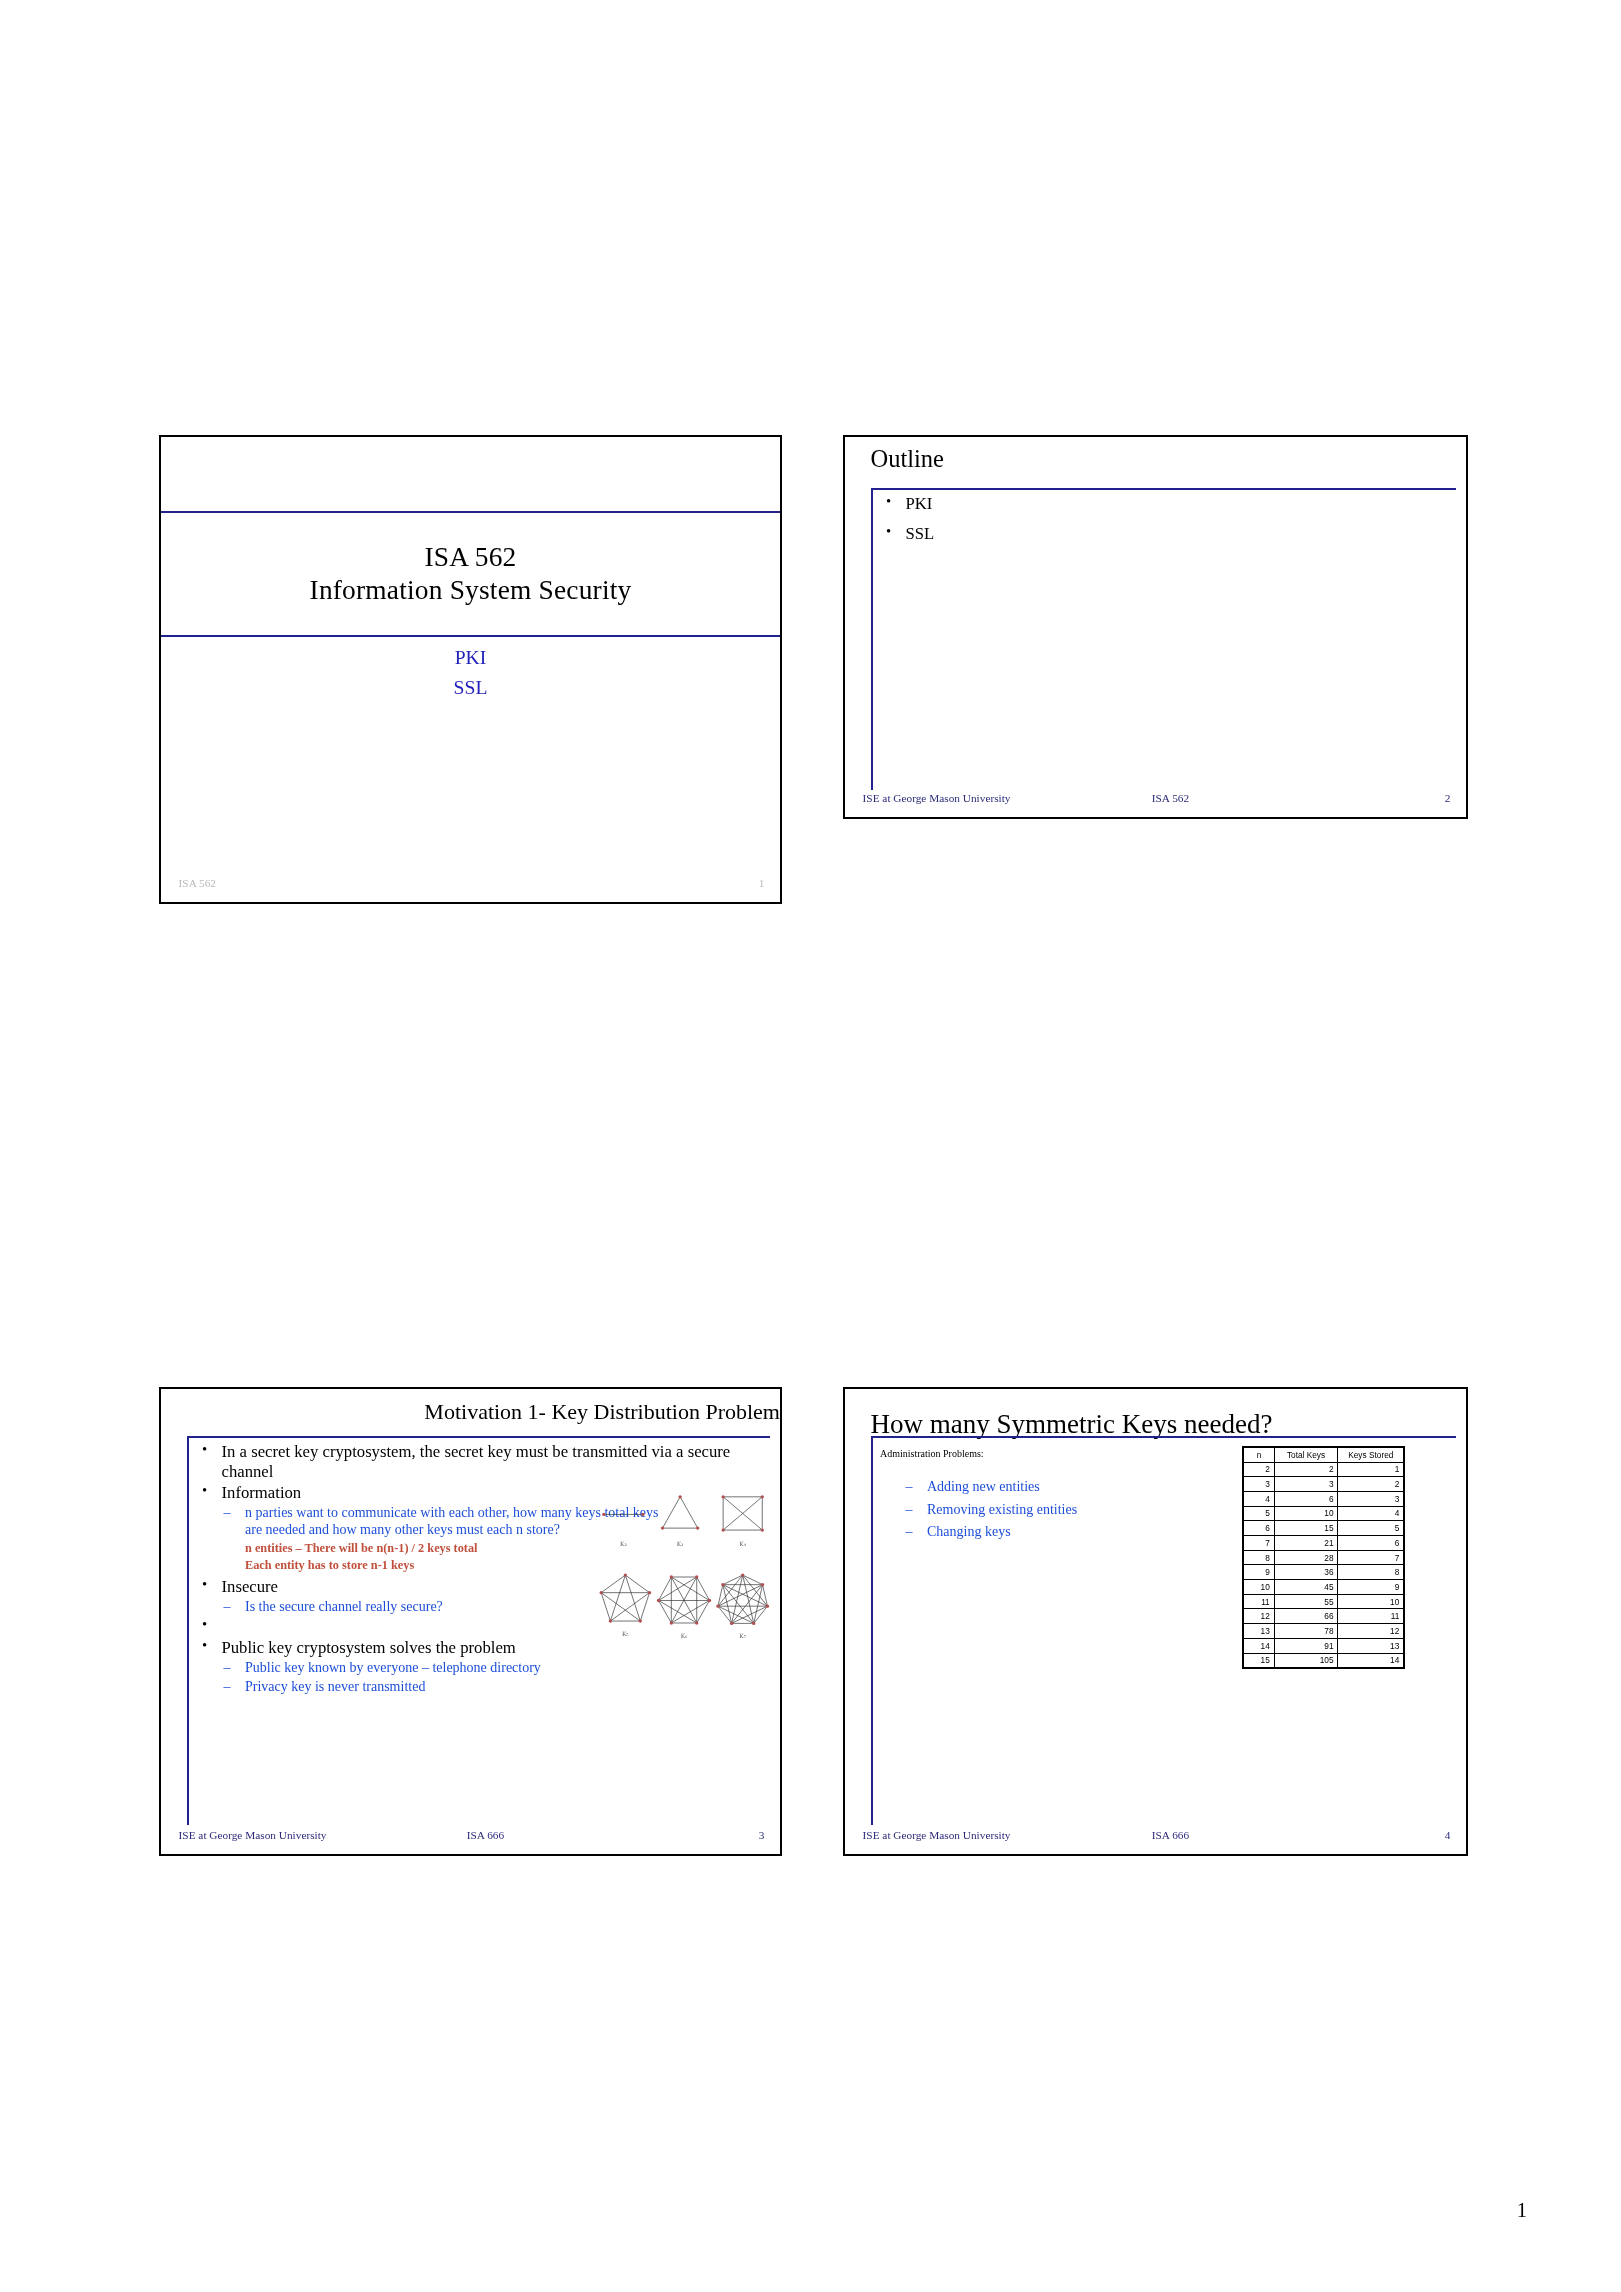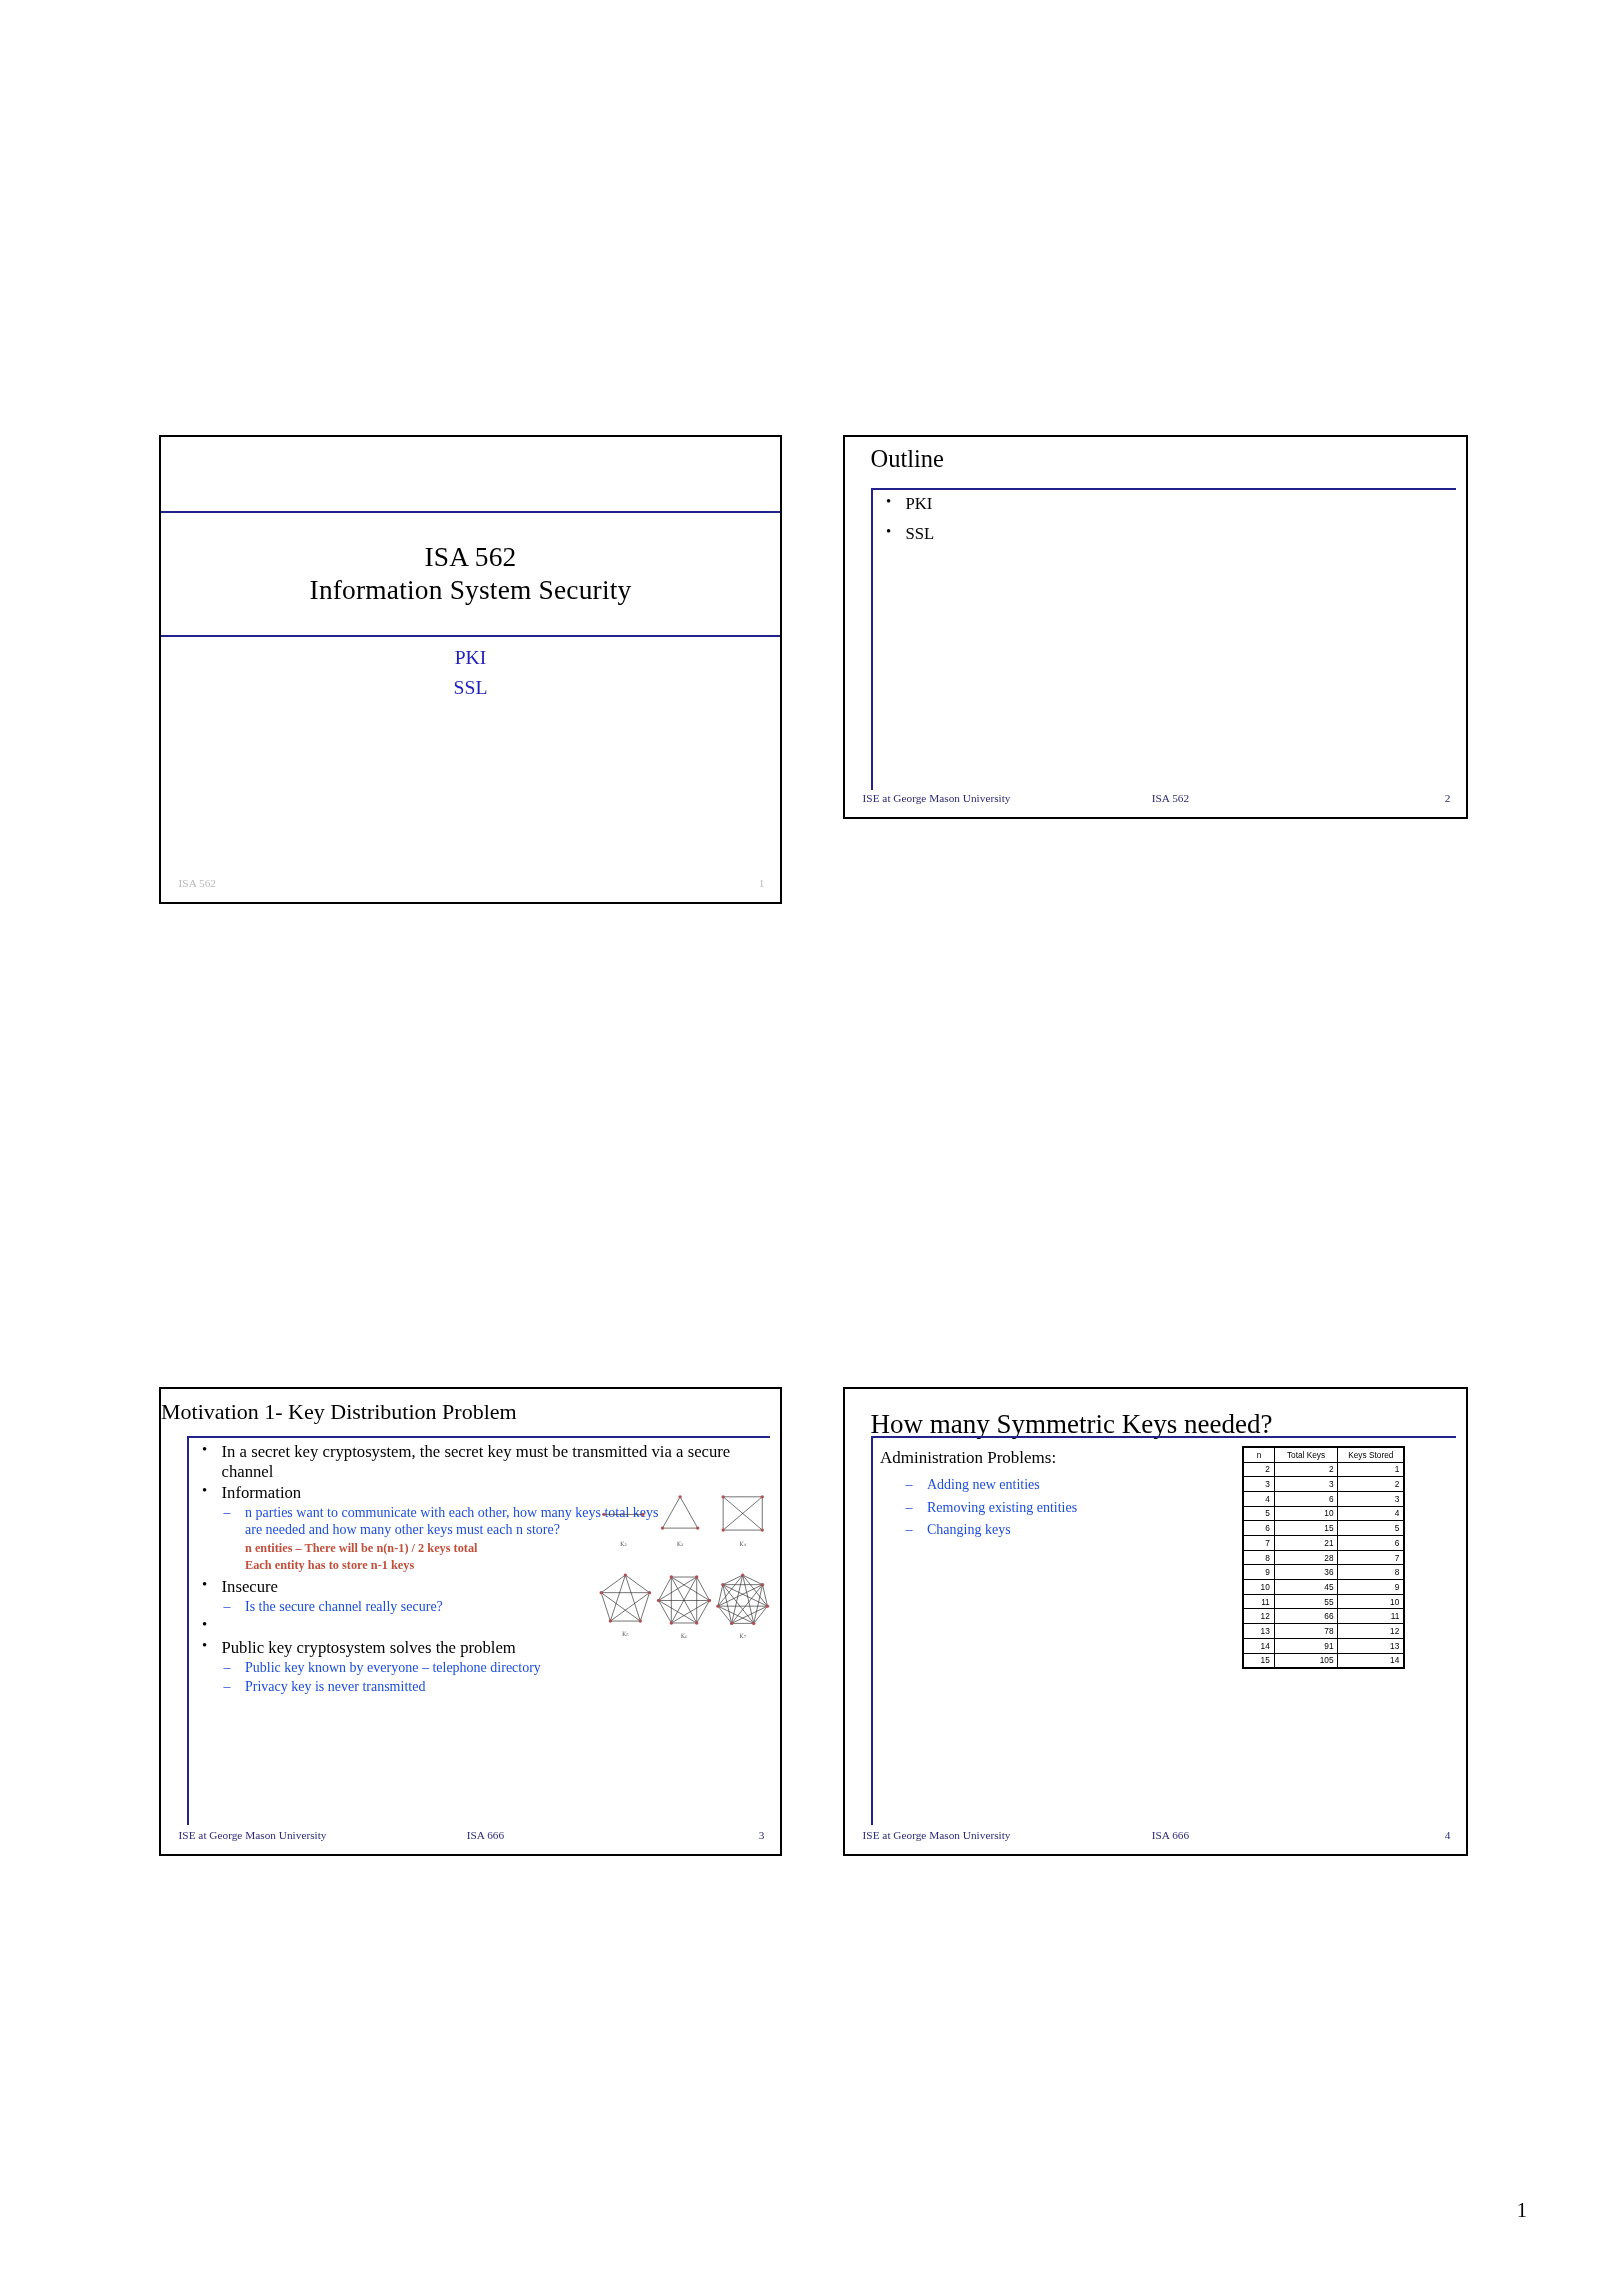--- a/index.html
+++ b/index.html
@@ -81,21 +81,21 @@
   .footer .f-course { position: absolute; left: 50%; transform: translateX(-10%); top: 0; white-space: nowrap; }
   .footer .f-num { position: absolute; right: 15.7px; top: 0; }
   .footer.gray { color: #b9b9b9; }
   .footer.gray .f-num { color: #b9b9b9; }
 
   
   .slide-title {
     position: absolute;
     left: 0; right: 0;
     top: 7.8px;
-    text-align: left;
+    text-align: right;
     font-size: 24.5px;
     color: #000000;
     white-space: nowrap;
   }
   .slide-title.left {
     text-align: left;
     padding-left: 25.5px;
   }
   .body-rule {
     position: absolute;
@@ -179,23 +179,23 @@
   .graphs-fig svg { display: block; width: 100%; height: 100%; }
 
   
   .admin-block {
     position: absolute;
     left: 0;
     top: 5.9px;
     width: 265px;
   }
   .admin-head {
-    font-size: 17px;
+    font-size: 10px;
     color: #000;
-    margin-bottom: 9px;
+    margin-bottom: 20px;
   }
   .keys-table-wrap {
     position: absolute;
     right: 51px;
     top: 3.9px;
   }
   table.keys {
     border-collapse: collapse;
     border: 2px solid #000;
     font-family: "Liberation Sans", "DejaVu Sans", sans-serif;

